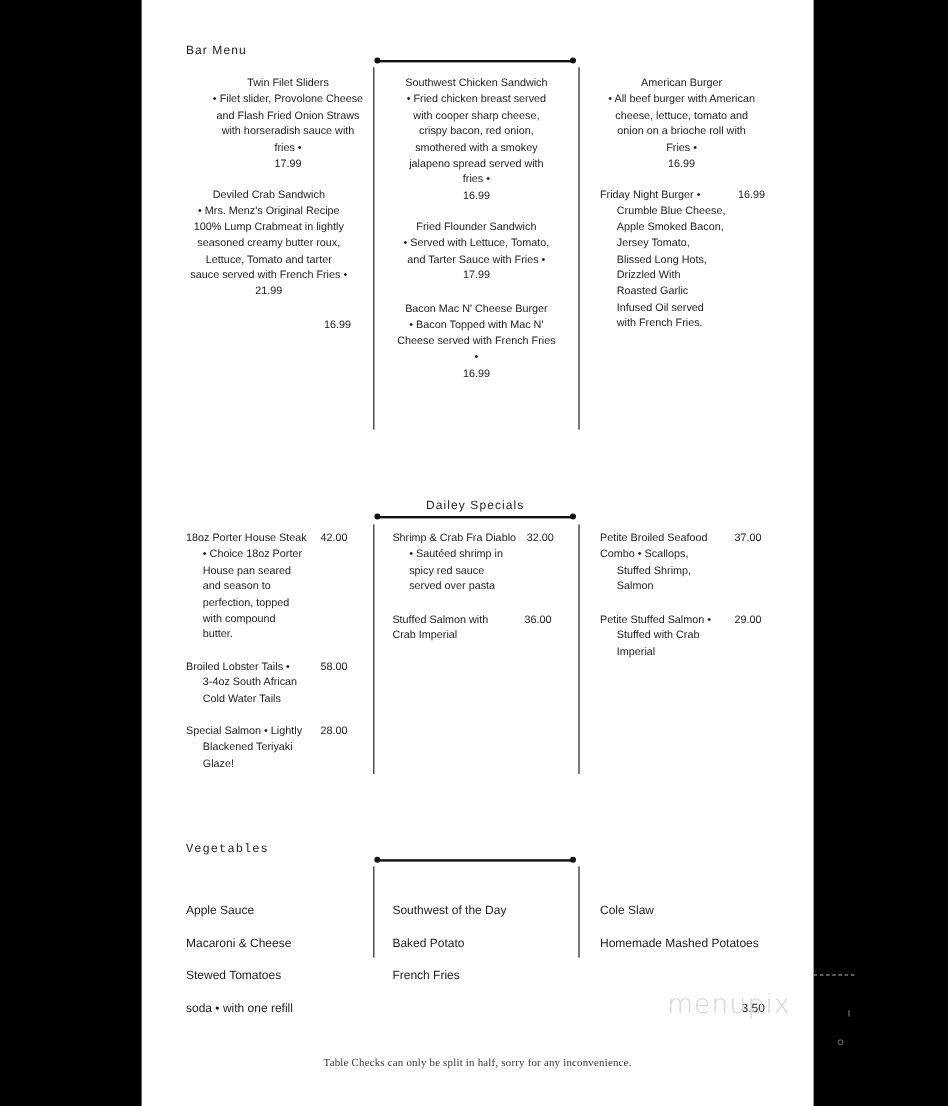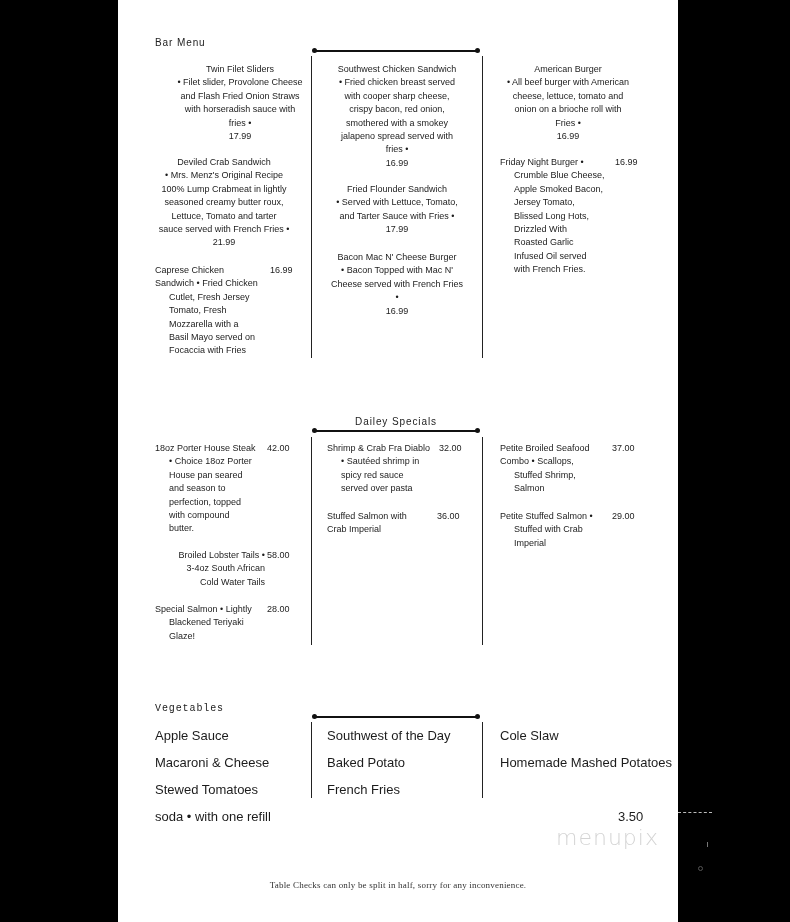--- a/index.html
+++ b/index.html
@@ -18,21 +18,21 @@
     .hline { position: absolute; height: 1.5px; background: #111; }
     .dot { position: absolute; width: 5px; height: 5px; border-radius: 50%; background: #111; }
     .vline { position: absolute; width: 1.2px; background: #222; }
     .item { position: absolute; font-size: 9px; line-height: 13.4px; color: #1c1c1c; }
     .item.centered { text-align: center; }
     .item .name { display: block; }
     .hang { position: absolute; font-size: 9px; line-height: 13.4px; color: #1c1c1c; }
     .hang .first { display: block; }
     .hang .rest { display: block; padding-left: 14px; }
     .price { position: absolute; font-size: 9px; line-height: 13.4px; color: #1c1c1c; }
-    .simple { position: absolute; font-size: 13px; line-height: 13px; color: #1c1c1c; }
+    .simple { position: absolute; font-size: 10px; line-height: 13px; color: #1c1c1c; margin-top: 24px; }
     .footer-note {
       position: absolute; left: 0; width: 560px; top: 880px; text-align: center;
       font-size: 9px; color: #333; letter-spacing: 0.2px; font-family: Liberation Serif, serif;
     }
     .watermark {
       position: absolute; left: 438px; top: 825px; font-size: 22px; color: #d4d4d4;
       letter-spacing: 1px; font-family: "DejaVu Sans", sans-serif; font-weight: 300;
     }
     .dash { position: absolute; left: 678px; top: 812px; width: 34px; border-top: 1px dashed #bbb; }
     .mark1 { position: absolute; left: 707px; top: 842px; width: 1px; height: 5px; background: #777; }
@@ -60,29 +60,20 @@
     <span class="name">17.99</span>
   </div>
   <div class="item centered" style="left:32px; top:156px; width:148px;">
     <span class="name">Deviled Crab Sandwich</span>
     <span class="name">• Mrs. Menz's Original Recipe</span>
     <span class="name">100% Lump Crabmeat in lightly</span>
     <span class="name">seasoned creamy butter roux,</span>
     <span class="name">Lettuce, Tomato and tarter</span>
     <span class="name">sauce served with French Fries •</span>
     <span class="name">21.99</span>
-  </div>
-  <div class="hang" style="left:37px; top:264px; width:120px;">
-    <span class="first">Caprese Chicken</span>
-    <span class="first">Sandwich • Fried Chicken</span>
-    <span class="rest">Cutlet, Fresh Jersey</span>
-    <span class="rest">Tomato, Fresh</span>
-    <span class="rest">Mozzarella with a</span>
-    <span class="rest">Basil Mayo served on</span>
-    <span class="rest">Focaccia with Fries</span>
   </div>
   <div class="price" style="left:152px; top:264px;">16.99</div>
 
   <div class="item centered" style="left:203px; top:63px; width:152px;">
     <span class="name">Southwest Chicken Sandwich</span>
     <span class="name">• Fried chicken breast served</span>
     <span class="name">with cooper sharp cheese,</span>
     <span class="name">crispy bacon, red onion,</span>
     <span class="name">smothered with a smokey</span>
     <span class="name">jalapeno spread served with</span>
@@ -135,21 +126,21 @@
     <span class="first">18oz Porter House Steak</span>
     <span class="rest">• Choice 18oz Porter</span>
     <span class="rest">House pan seared</span>
     <span class="rest">and season to</span>
     <span class="rest">perfection, topped</span>
     <span class="rest">with compound</span>
     <span class="rest">butter.</span>
   </div>
   <div class="price" style="left:149px; top:442px;">42.00</div>
 
-  <div class="hang" style="left:37px; top:549px; width:110px;text-align:right;">
+  <div class="hang" style="left:37px; top:549px; width:110px;">
     <span class="first">Broiled Lobster Tails •</span>
     <span class="rest">3-4oz South African</span>
     <span class="rest">Cold Water Tails</span>
   </div>
   <div class="price" style="left:149px; top:549px;">58.00</div>
 
   <div class="hang" style="left:37px; top:603px; width:112px;">
     <span class="first">Special Salmon • Lightly</span>
     <span class="rest">Blackened Teriyaki</span>
     <span class="rest">Glaze!</span>

